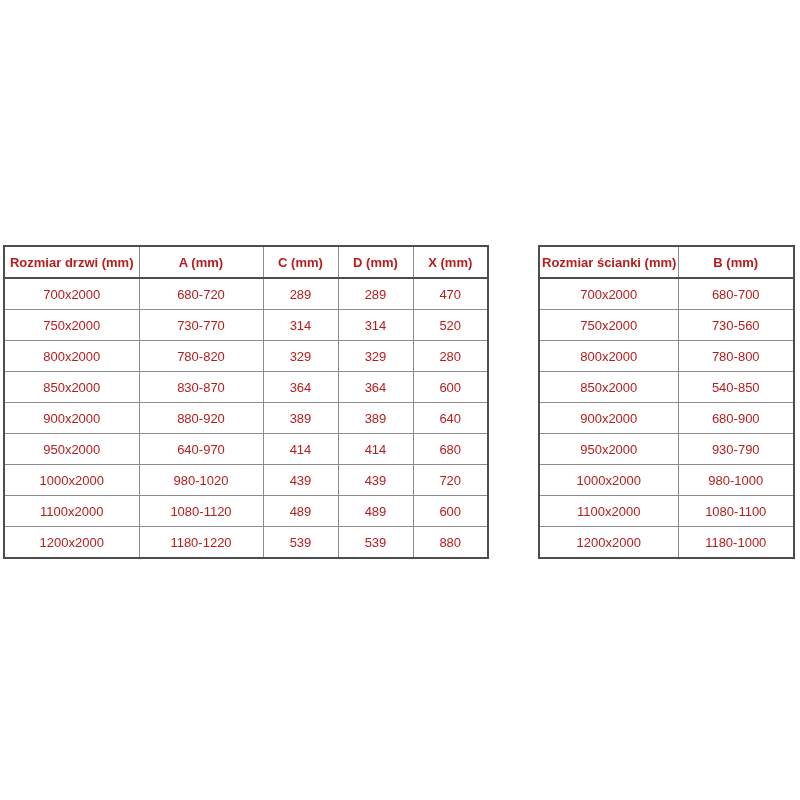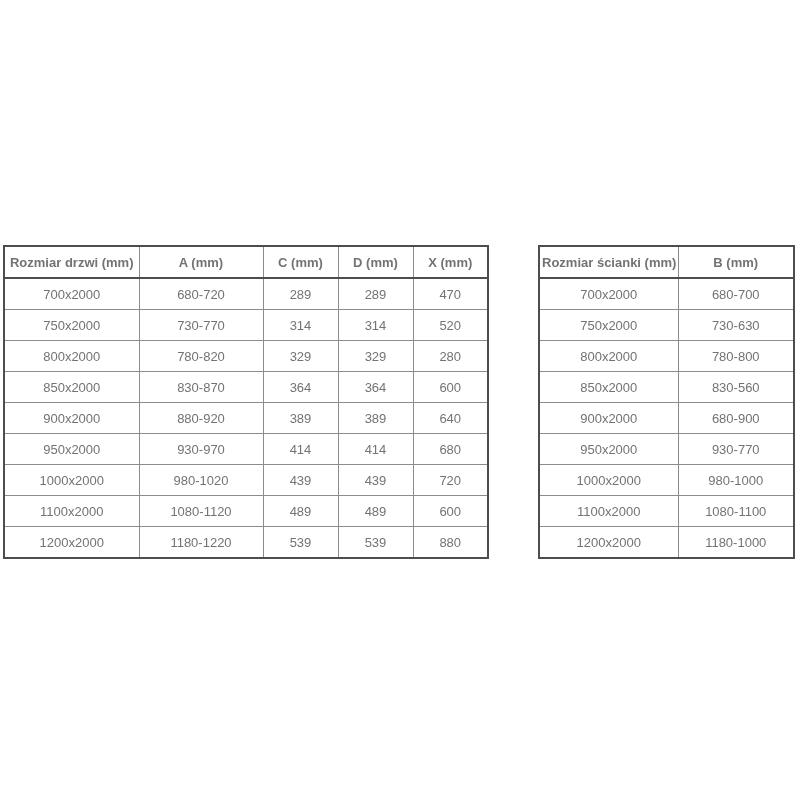--- a/index.html
+++ b/index.html
@@ -11,21 +11,21 @@
     width: 800px;
     height: 800px;
     position: relative;
     font-family: "Liberation Sans", sans-serif;
   }
   .spec-table {
     position: absolute;
     top: 245px;
     border-collapse: collapse;
     table-layout: fixed;
-    color: #737373;
+    color: #b91c1c;
     font-size: 13px;
     border: 2px solid #4d4d4d;
   }
   .door-table { left: 3px;   width: 484px; }
   .wall-table { left: 538px; width: 255px; }
   .spec-table th,
   .spec-table td {
     border: 1px solid #8c8c8c;
     height: 30px;
     padding: 0 2px;
@@ -90,21 +90,21 @@
     </tr>
     <tr>
       <td>900x2000</td>
       <td>880-920</td>
       <td>389</td>
       <td>389</td>
       <td>640</td>
     </tr>
     <tr>
       <td>950x2000</td>
-      <td>930-970</td>
+      <td>640-970</td>
       <td>414</td>
       <td>414</td>
       <td>680</td>
     </tr>
     <tr>
       <td>1000x2000</td>
       <td>980-1020</td>
       <td>439</td>
       <td>439</td>
       <td>720</td>
@@ -137,37 +137,37 @@
       <th>B (mm)</th>
     </tr>
   </thead>
   <tbody>
     <tr>
       <td>700x2000</td>
       <td>680-700</td>
     </tr>
     <tr>
       <td>750x2000</td>
-      <td>730-630</td>
+      <td>730-560</td>
     </tr>
     <tr>
       <td>800x2000</td>
       <td>780-800</td>
     </tr>
     <tr>
       <td>850x2000</td>
-      <td>830-560</td>
+      <td>540-850</td>
     </tr>
     <tr>
       <td>900x2000</td>
       <td>680-900</td>
     </tr>
     <tr>
       <td>950x2000</td>
-      <td>930-770</td>
+      <td>930-790</td>
     </tr>
     <tr>
       <td>1000x2000</td>
       <td>980-1000</td>
     </tr>
     <tr>
       <td>1100x2000</td>
       <td>1080-1100</td>
     </tr>
     <tr>

